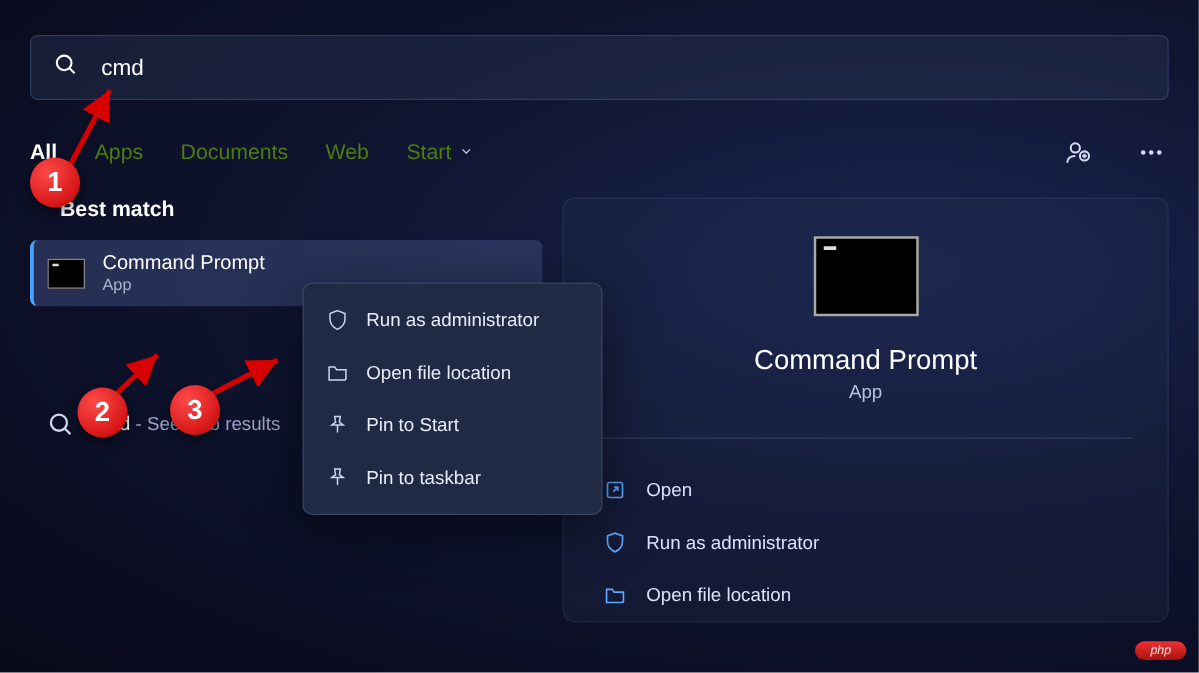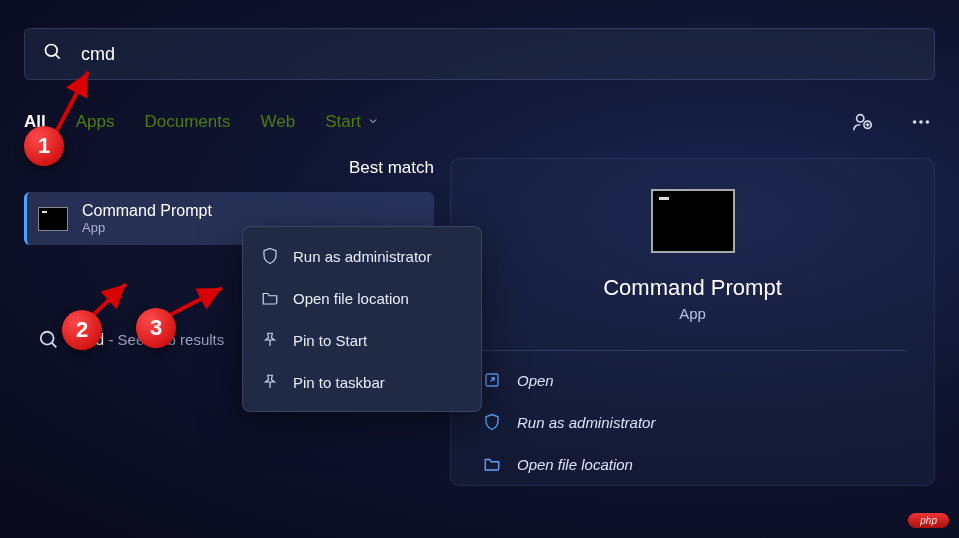--- a/index.html
+++ b/index.html
@@ -17,21 +17,21 @@
   .search-bar .q { font-size: 18px; color: #fff; }
   .tabs-row {
     margin: 28px 24px 0 24px; display: flex; align-items: center; gap: 30px; font-size: 17px;
   }
   .tab { color: #4d7c0f; cursor: pointer; display: flex; align-items: center; gap: 6px; }
   .tab.active { color: #fff; font-weight: 700; }
   .spacer { flex: 1; }
   .hdr-icon { color: #d5dbf0; display: flex; align-items: center; justify-content: center; width: 28px; height: 28px; }
   .content { display: flex; margin: 22px 24px 0 24px; gap: 16px; position: relative; }
   .left-col { width: 410px; }
-  .section-title { font-size: 17px; font-weight: 400; margin: 0 0 14px 24px; text-align: right; }
+  .section-title { font-size: 17px; font-weight: 700; margin: 0 0 14px 24px; }
   .result-item {
     display: flex; align-items: center; gap: 14px; padding: 10px 14px; border-radius: 6px;
   }
   .result-item.selected {
     background: rgba(60,75,120,.55); border-left: 3px solid #4aa3ff; padding-left: 11px;
   }
   .cmd-thumb { width: 30px; height: 24px; background: #000; border: 1px solid #888; position: relative; }
   .cmd-thumb::before { content:""; position:absolute; top:3px; left:3px; width:5px; height:2px; background:#ddd; }
   .ri-title { font-size: 16px; color: #fff; }
   .ri-sub { font-size: 13px; color: #aab2d0; }
@@ -47,21 +47,21 @@
   .ctx-item { display: flex; align-items: center; gap: 14px; padding: 12px 18px; font-size: 15px; color: #e8ecfb; }
   .ctx-item svg { width: 18px; height: 18px; stroke: #cdd6f0; fill: none; stroke-width: 1.6; }
   .detail-pane {
     flex: 1; background: rgba(35,45,80,.3); border: 1px solid rgba(120,140,190,.15);
     border-radius: 10px; padding: 30px 28px 0; display: flex; flex-direction: column; align-items: center;
   }
   .big-thumb { width: 84px; height: 64px; background: #000; border: 2px solid #aaa; position: relative; margin-bottom: 22px; }
   .big-thumb::before { content:""; position:absolute; top:6px; left:6px; width:10px; height:3px; background:#ddd; }
   .dp-title { font-size: 22px; font-weight: 400; }
   .dp-sub { font-size: 15px; color: #b6c0e0; margin-top: 4px; margin-bottom: 28px; }
-  .dp-actions { align-self: stretch; border-top: 1px solid rgba(130,150,200,.25); padding-top: 8px; font-style: italic; }
+  .dp-actions { align-self: stretch; border-top: 1px solid rgba(130,150,200,.25); padding-top: 20px; }
   .dp-action { display: flex; align-items: center; gap: 16px; padding: 12px 4px; font-size: 15px; color: #dbe3fb; }
   .dp-action svg { width: 18px; height: 18px; stroke: #5ea6ff; fill: none; stroke-width: 1.8; }
   .annot-marker {
     position: absolute; width: 40px; height: 40px; border-radius: 50%;
     background: radial-gradient(circle at 35% 30%, #ff4a4a, #c40000);
     color: #fff; font-size: 22px; font-weight: 700; display: flex; align-items: center; justify-content: center;
     box-shadow: 0 3px 8px rgba(0,0,0,.5); z-index: 20;
   }
   .annot-arrow { position: absolute; z-index: 19; }
   .watermark {

